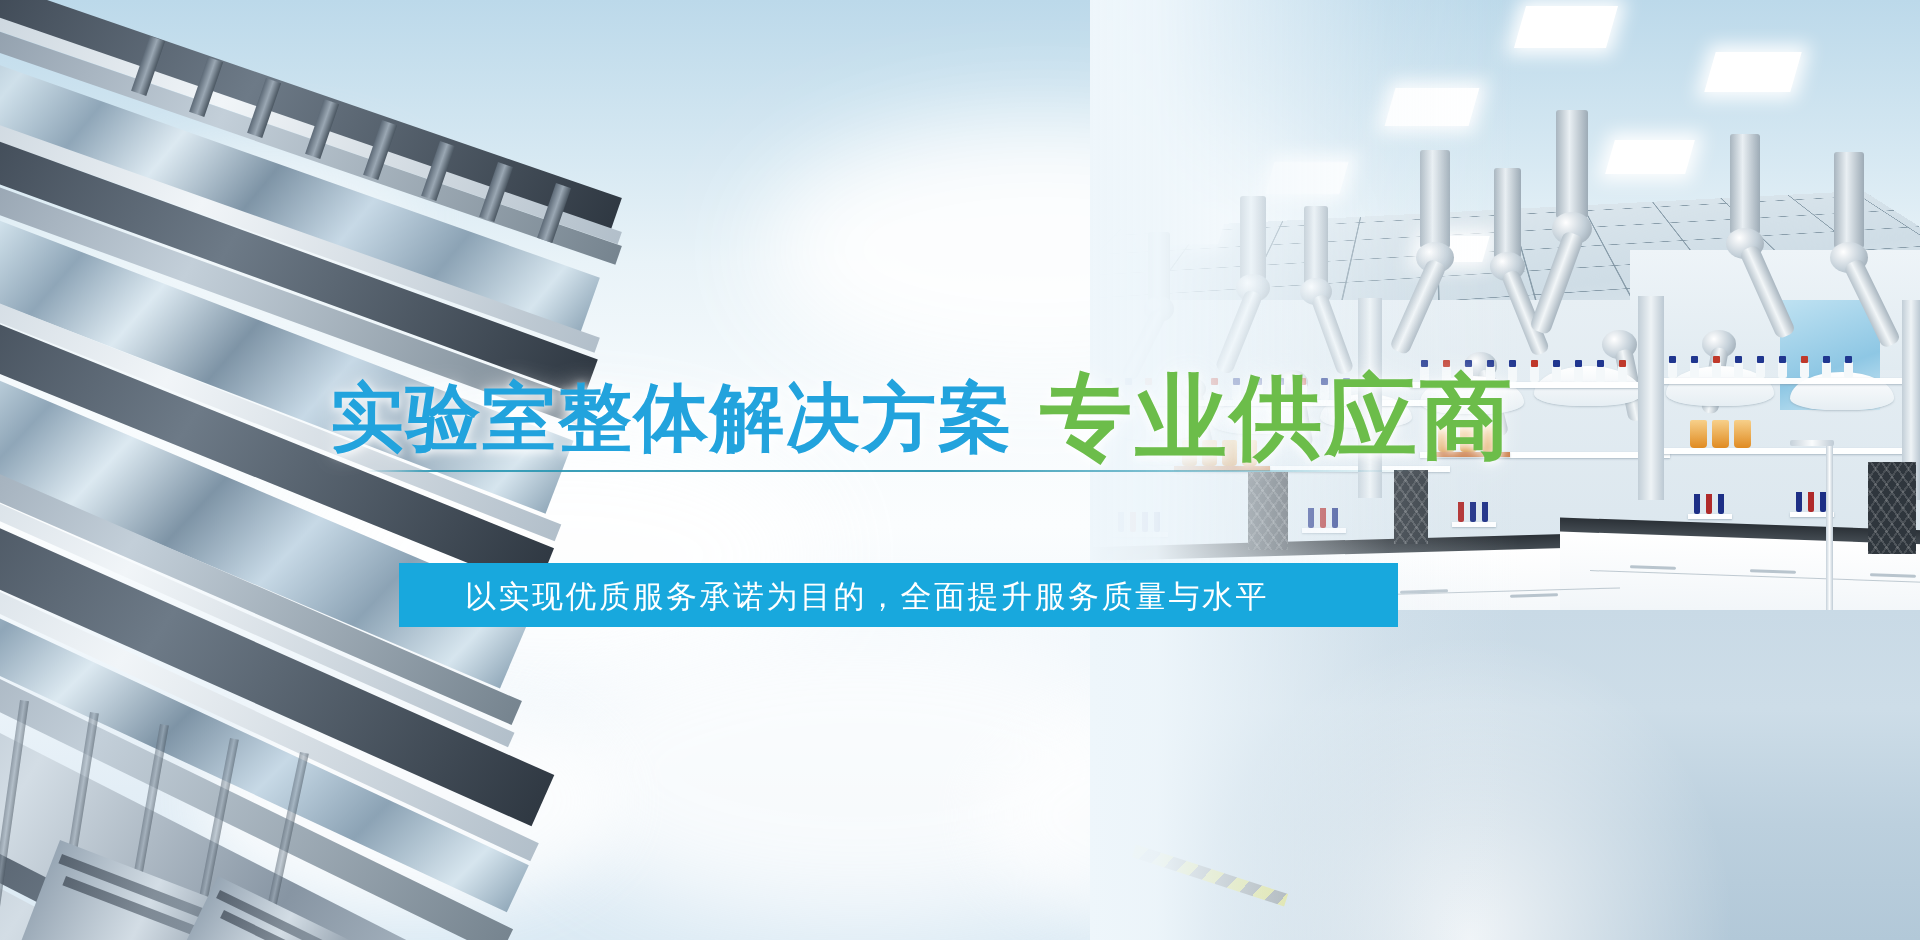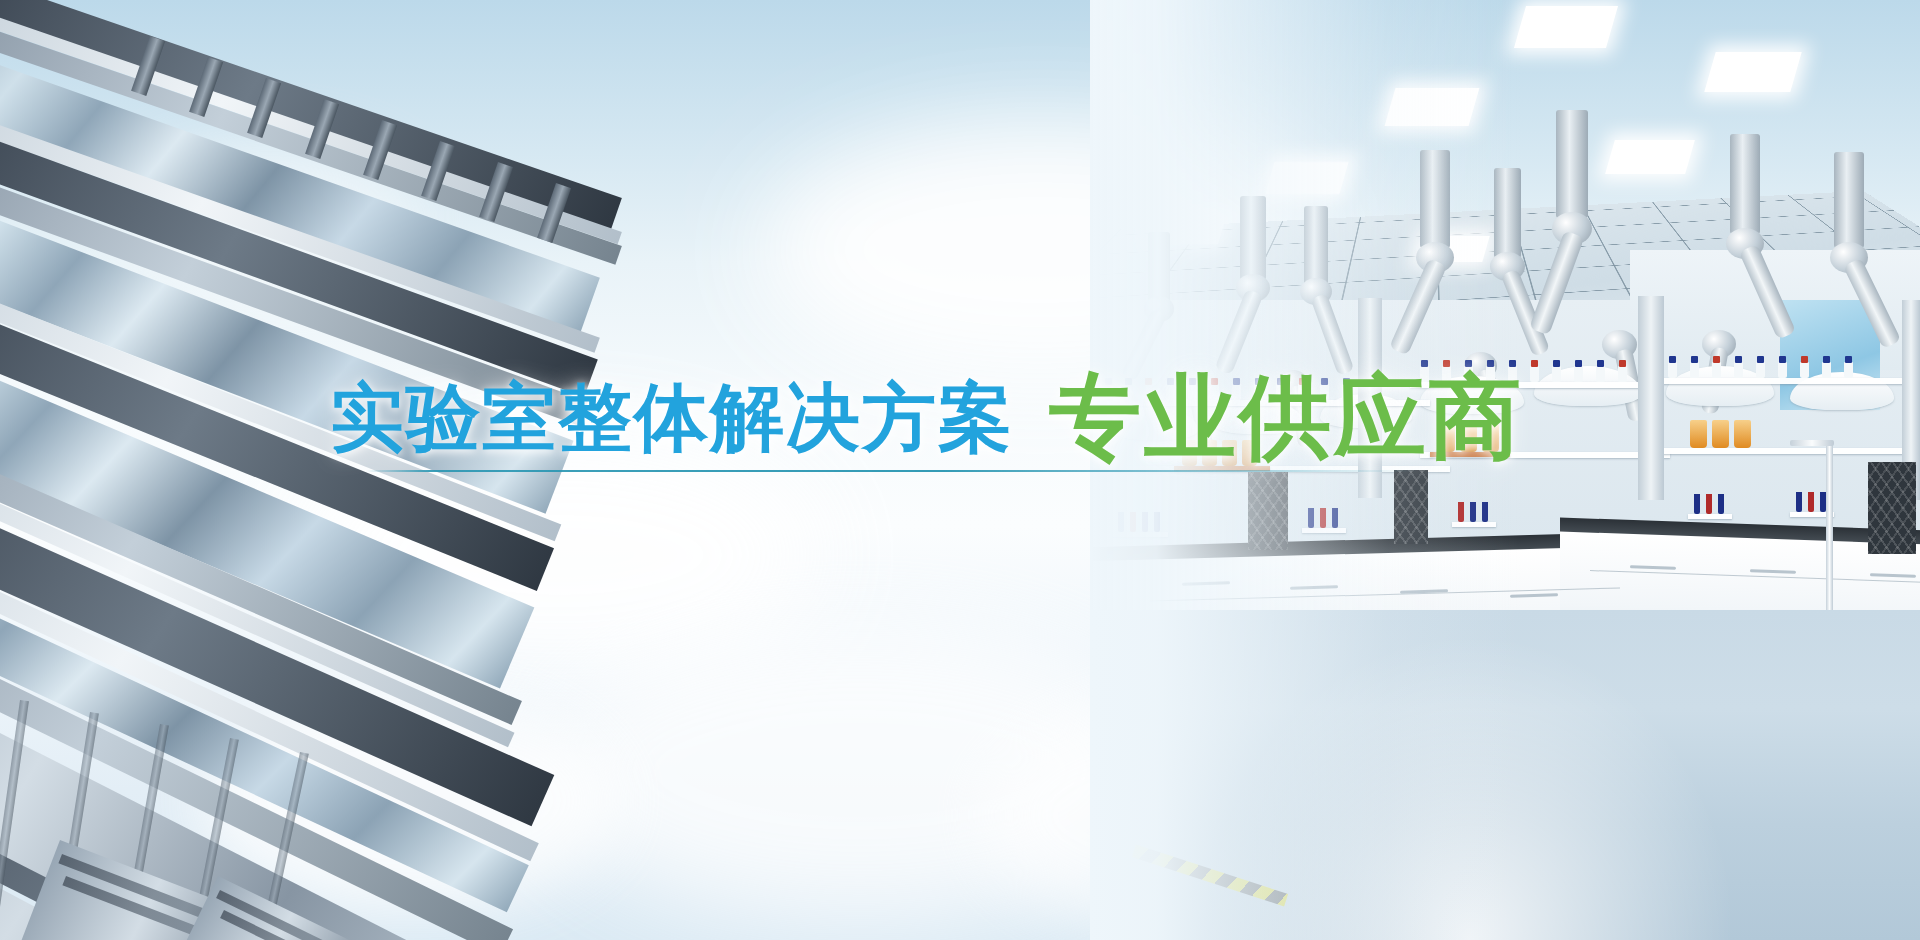--- a/index.html
+++ b/index.html
@@ -74,21 +74,21 @@
   .pegboard{ position:absolute; background:#2f363d;
     background-image:repeating-linear-gradient(55deg,rgba(255,255,255,.16) 0 2px,transparent 2px 9px),
                      repeating-linear-gradient(-55deg,rgba(255,255,255,.13) 0 2px,transparent 2px 9px); }
   .rod{ position:absolute; background:linear-gradient(90deg,#c6d1da,#fafcfd,#bfcbd5); border-radius:2px; }
 
   
   #txt{ position:absolute; left:0; top:0; width:1920px; height:940px; z-index:90; }
   #headline{ position:absolute; left:330px; top:371px; white-space:nowrap;
     font-size:74px; font-weight:700; letter-spacing:2px; line-height:1; }
   #h-blue{ color:#22a3dd; text-shadow:0 2px 8px rgba(255,255,255,.95),0 0 22px rgba(255,255,255,.8); }
-  #h-green{ color:#6cbd4a; font-size:92px; letter-spacing:3px; margin-left:35px;
+  #h-green{ color:#6cbd4a; font-size:92px; letter-spacing:3px; margin-left:26px;
     text-shadow:0 2px 9px rgba(255,255,255,.95),0 0 24px rgba(255,255,255,.75); vertical-align:-6px; }
   #divider{ position:absolute; left:366px; top:470px; width:1050px; height:2px;
     background:linear-gradient(to right,rgba(45,150,180,0) 0%,rgba(41,150,178,.9) 6%,rgba(41,150,178,.95) 55%,rgba(41,150,178,.45) 82%,rgba(41,150,178,0) 100%); }
   #eng{ position:absolute; left:327px; top:501px; white-space:nowrap;
     font-size:27px; letter-spacing:.6px; color:#2ba3d6; font-weight:400;
     text-shadow:0 1px 5px rgba(255,255,255,.9); }
   #bar{ position:absolute; left:399px; top:563px; width:999px; height:64px; background:#18a8dd; }
   #bar-text{ position:absolute; left:66px; top:13px; white-space:nowrap;
     font-size:31px; color:#ffffff; letter-spacing:2.5px; font-weight:400; }
 </style>
@@ -390,14 +390,17 @@
 
   <div id="txt">
 
     <div id="headline">
       <span id="h-blue">实验室整体解决方案</span><span id="h-green">专业供应商</span>
     </div>
 
     <div id="divider"></div>
 
 
+    <div id="bar">
+      <span id="bar-text">以实现优质服务承诺为目的，全面提升服务质量与水平</span>
+    </div>
   </div>
 </div>
 
 </body></html>

